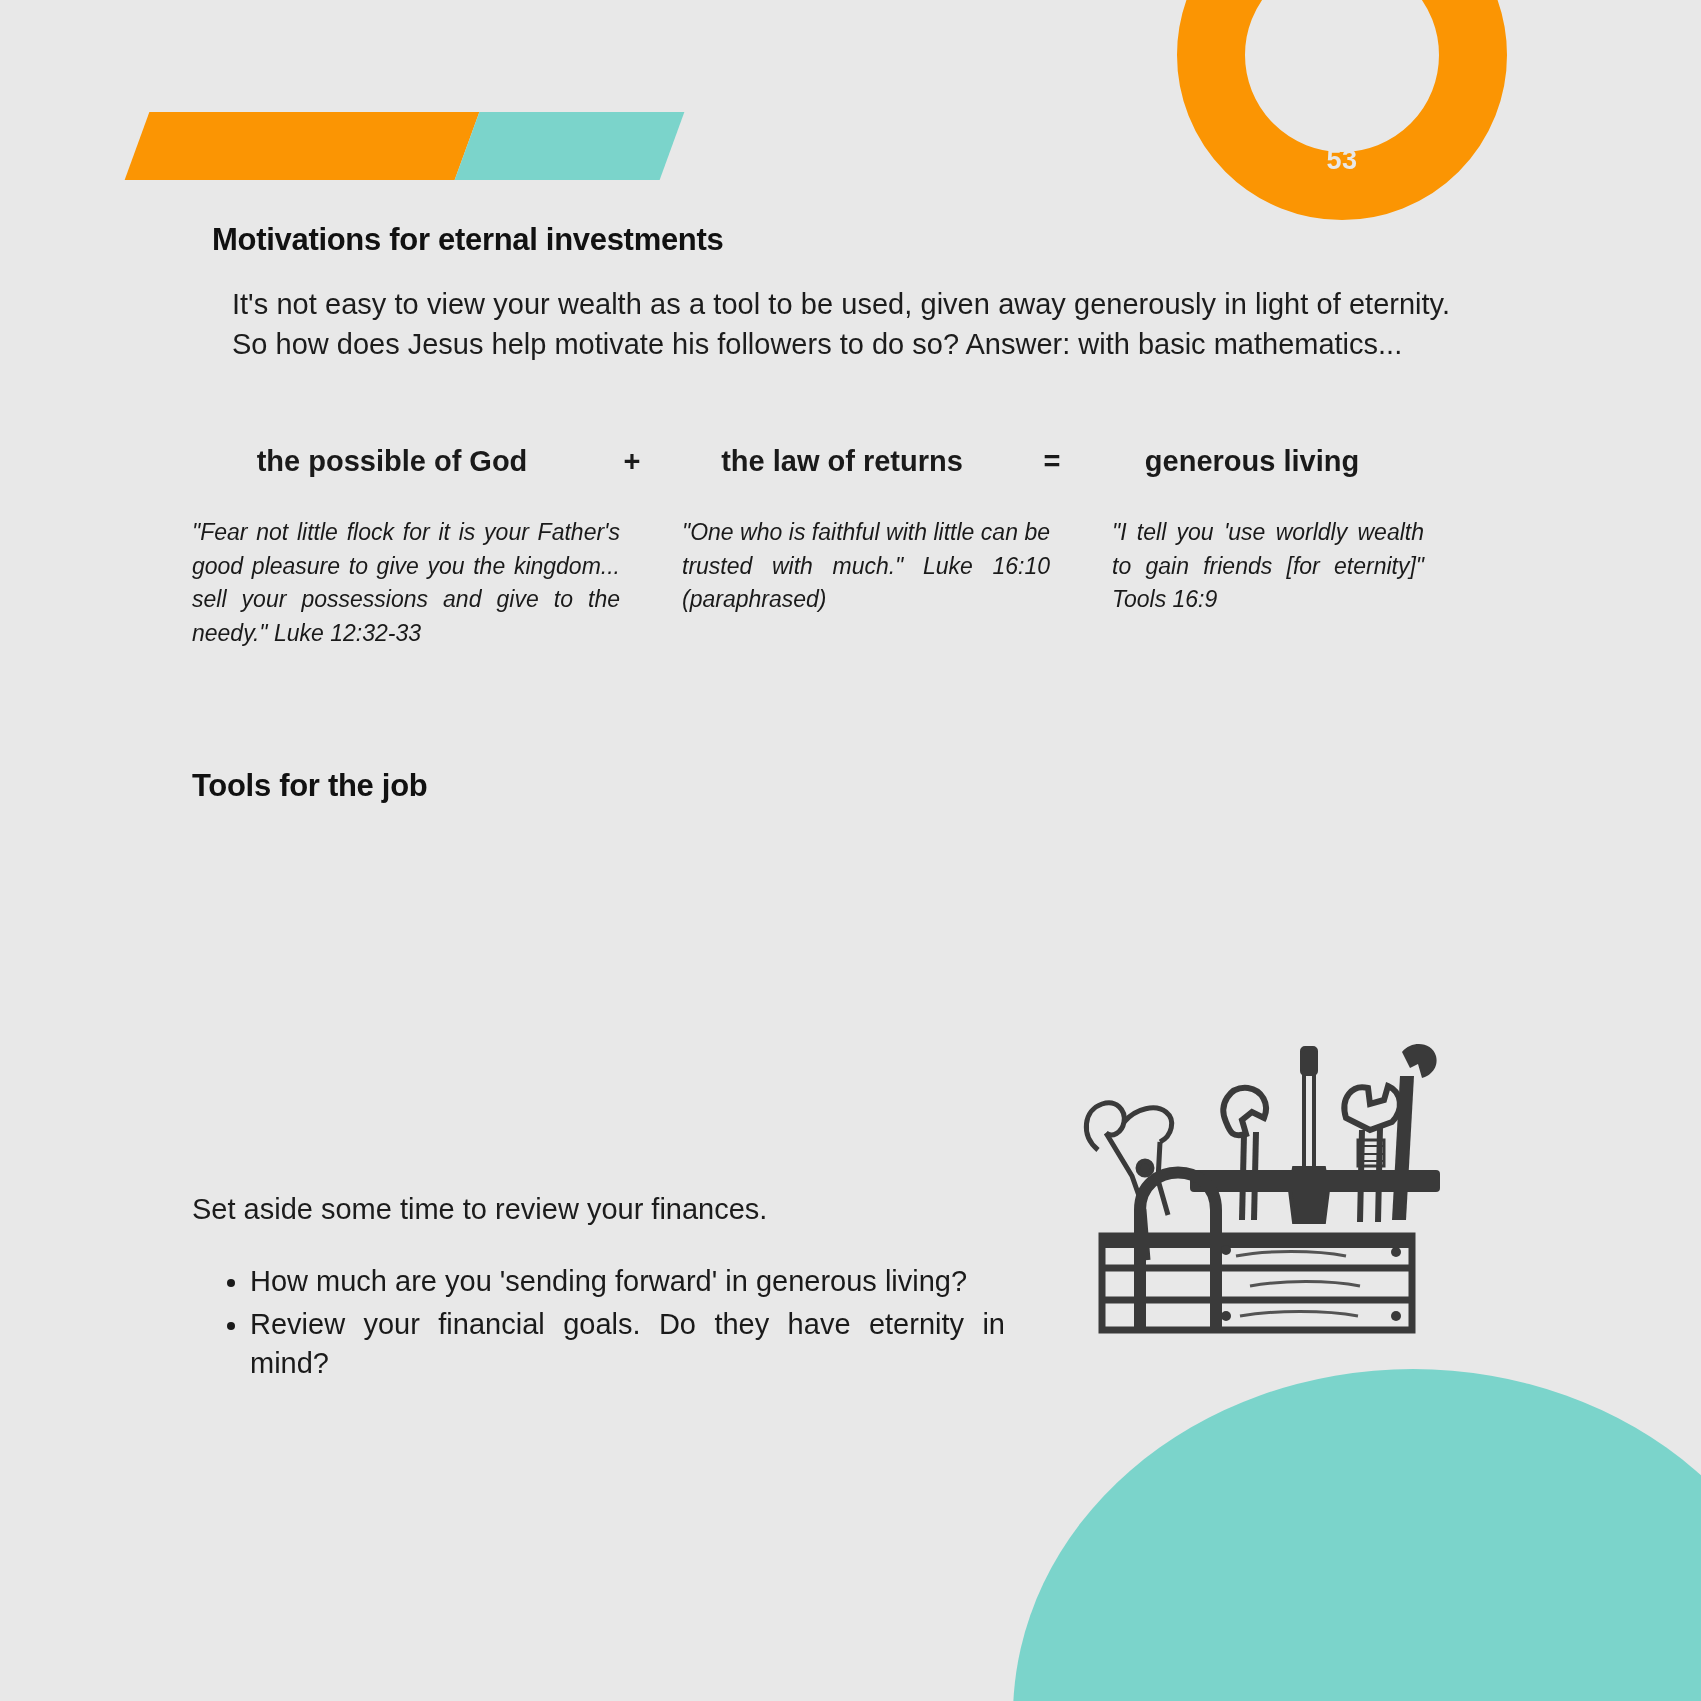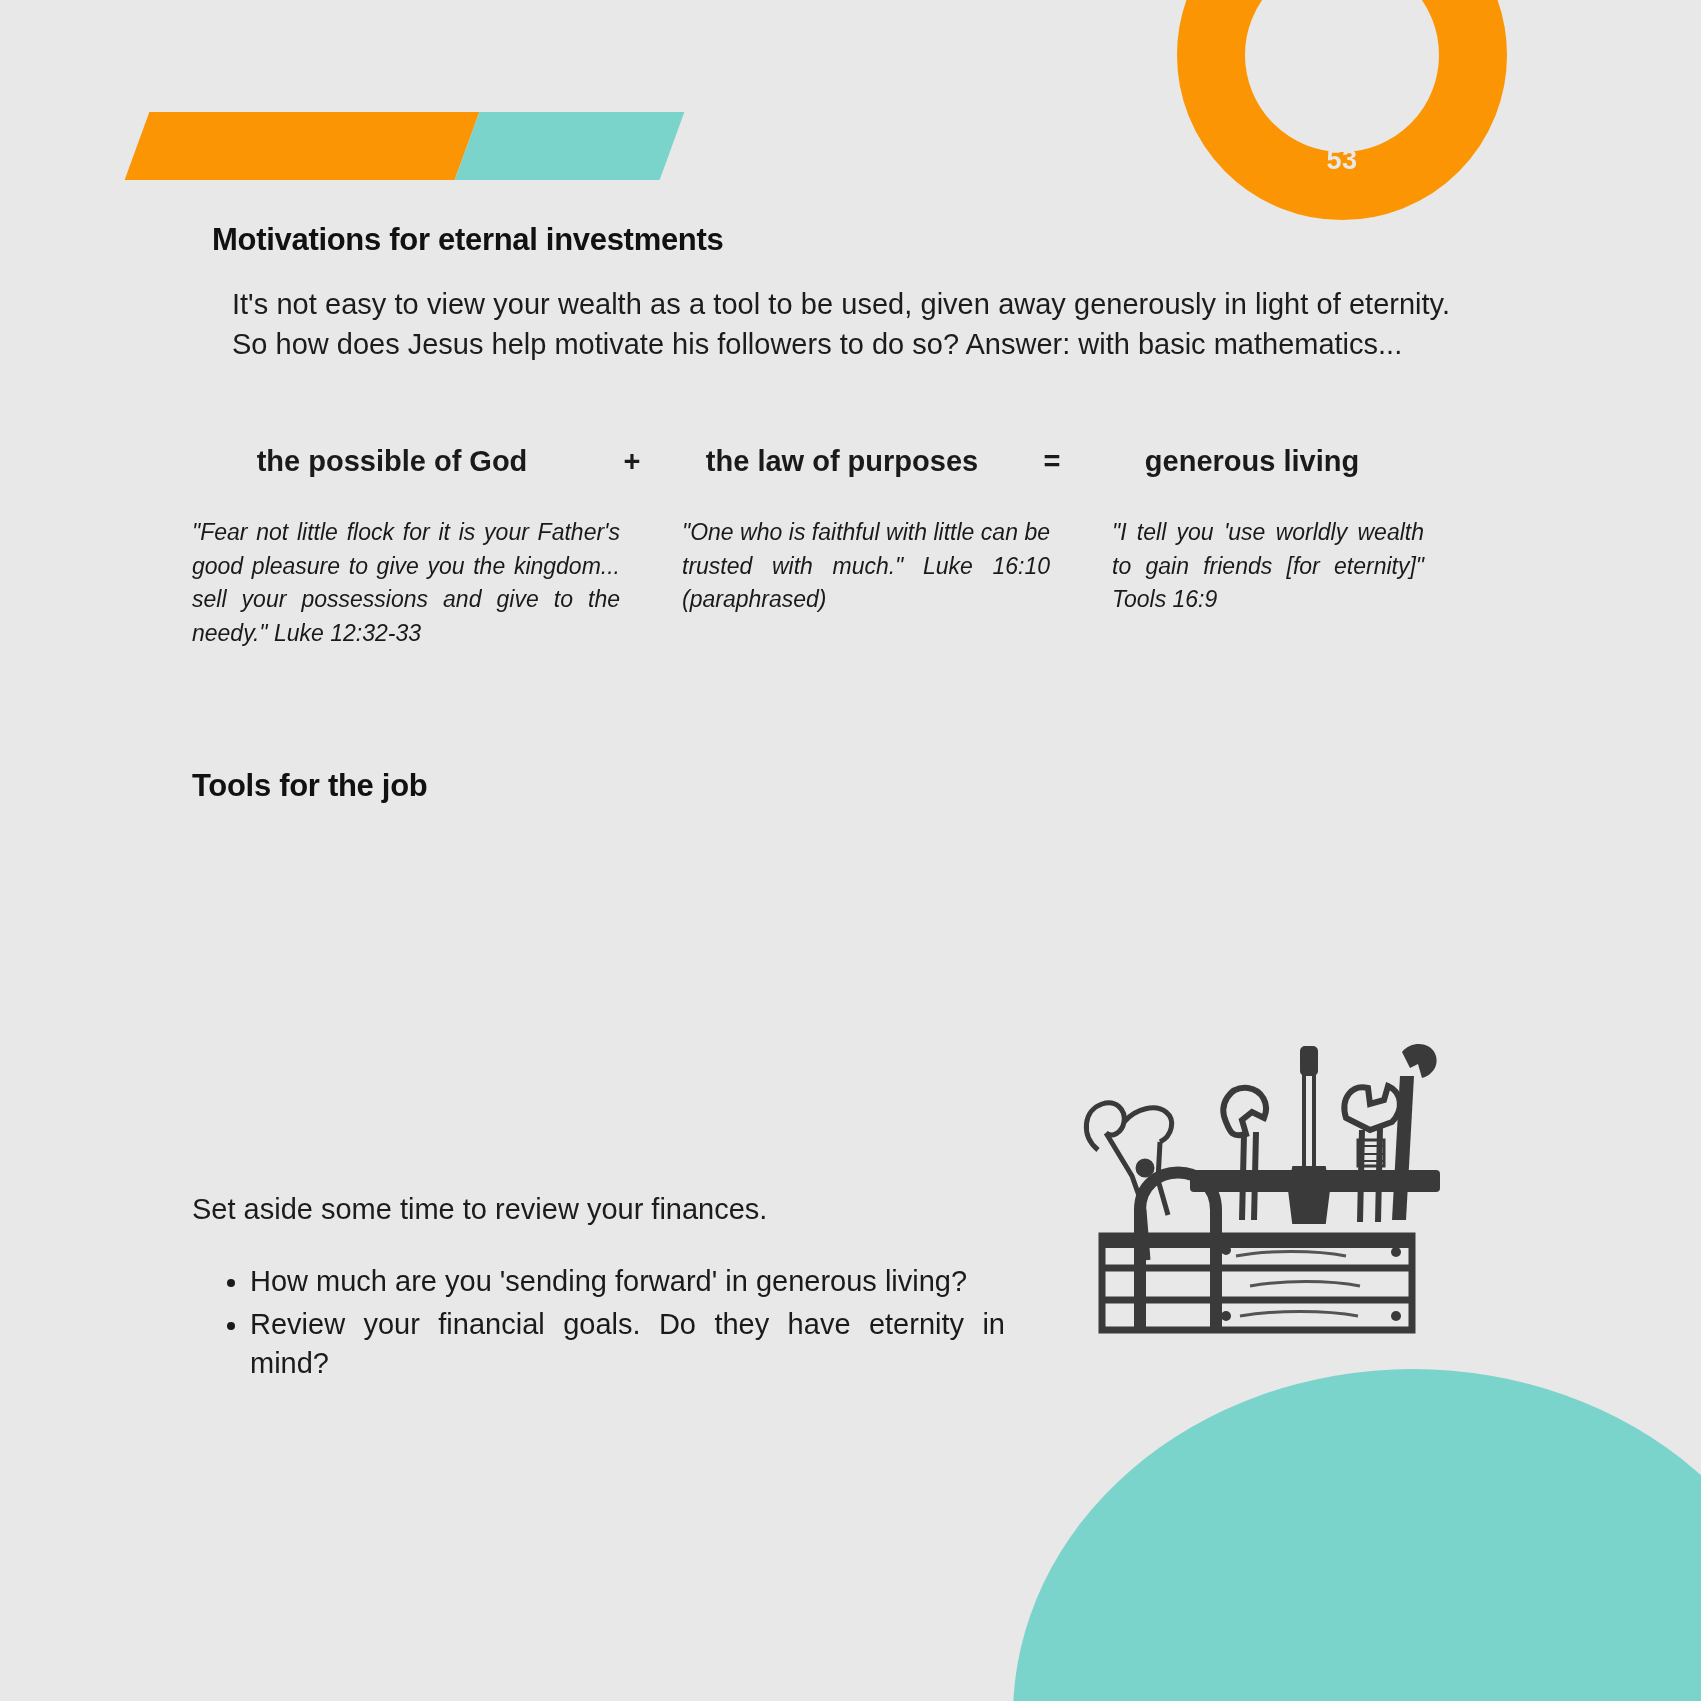--- a/index.html
+++ b/index.html
@@ -202,21 +202,21 @@
 
   <div class="content">
 
     <h2 class="section-heading heading-motivations">Motivations for eternal investments</h2>
 
     <p class="body-para para-intro">It's not easy to view your wealth as a tool to be used, given away generously in light of eternity. So how does Jesus help motivate his followers to do so? Answer: with basic mathematics...</p>
 
     <div class="equation-row">
       <span class="eq-term eq-term-1">the possible of God</span>
       <span class="eq-op">+</span>
-      <span class="eq-term eq-term-2">the law of purposes</span>
+      <span class="eq-term eq-term-2">the law of returns</span>
       <span class="eq-op">=</span>
       <span class="eq-term eq-term-3">generous living</span>
     </div>
 
     <div class="quote-columns">
       <div class="quote-col quote-col-1">
         <span>"Fear not little flock for it is your Father's good pleasure to give you the kingdom... sell your possessions and give to the needy."</span><span class="quote-ref"> Luke 12:32-33</span>
       </div>
       <div class="quote-col quote-col-2">
         <span>"One who is faithful with little can be trusted with much."</span><span class="quote-ref"> Luke 16:10 (paraphrased)</span>

